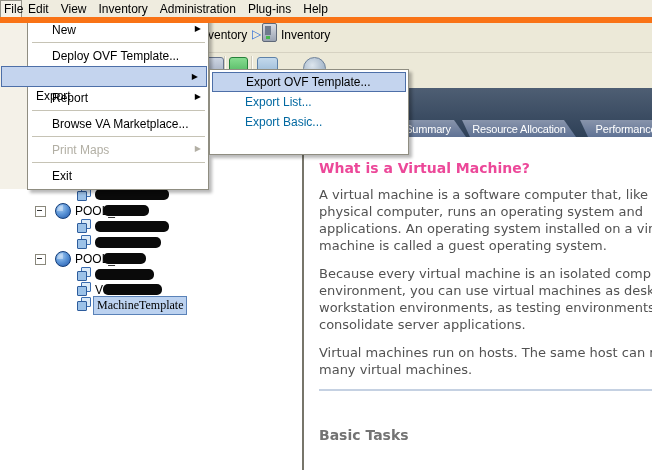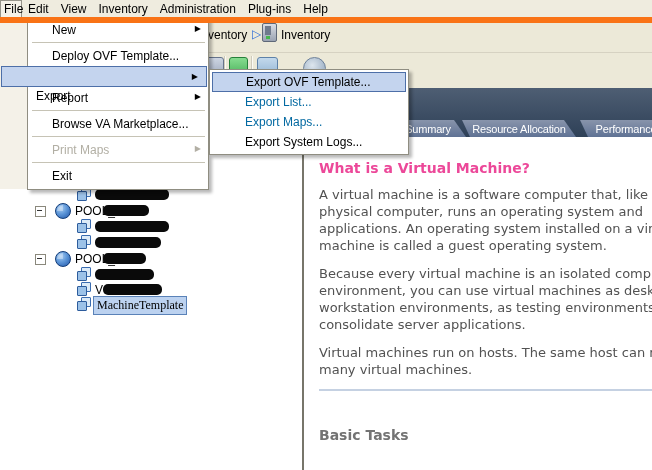--- a/index.html
+++ b/index.html
@@ -230,19 +230,16 @@
 
 <div class="submenu">
   <div class="sub-items" id="exportsub">
       <div class="sub-item highlighted">
         <div>Export OVF Template...</div>
       </div>
       <div class="sub-item disabled">
         <div>Export List...</div>
       </div>
       <div class="sub-item disabled">
-        <div>Export Maps...</div>
-      </div>
-      <div class="sub-item">
-        <div>Export System Logs...</div>
+        <div>Export Basic...</div>
       </div>
     </div>
 </div>
 
 </body></html>

